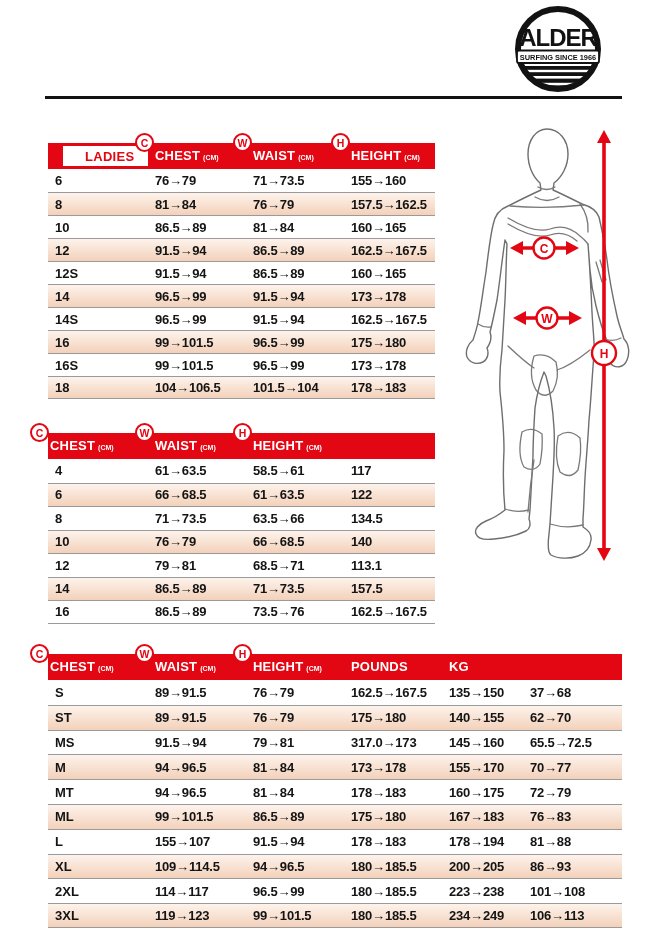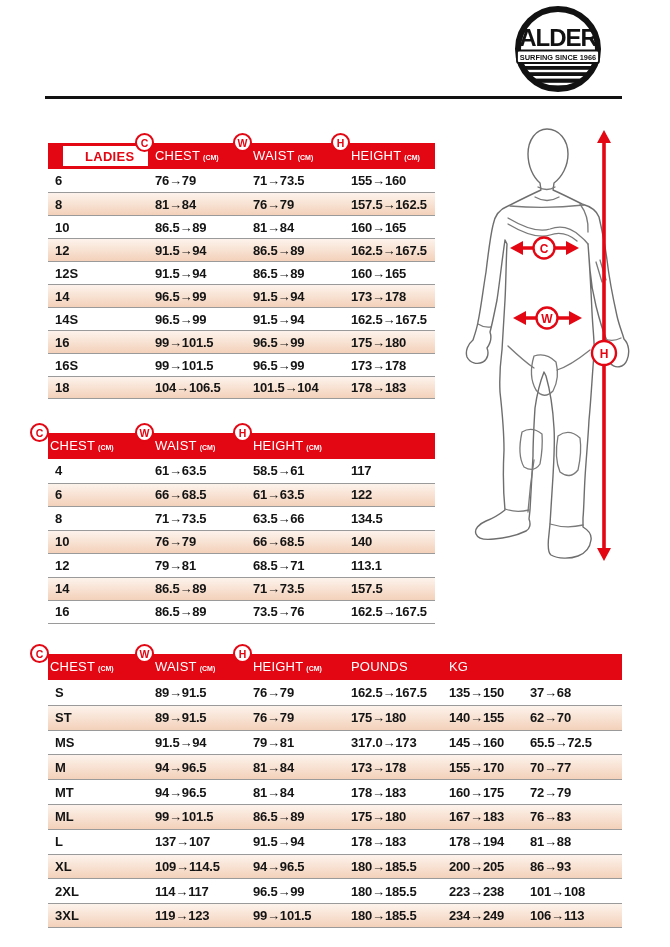--- a/index.html
+++ b/index.html
@@ -24,21 +24,21 @@
   .size-table[data-table-id="mens"] .grid { grid-template-columns:105px 98px 98px 98px 81px 94px; }
 
   .thead { position:relative; height:26px; background:#e30613; align-items:stretch; }
   .corner-cell { position:relative; }
   .title-box {
     position:absolute; left:15px; top:3px; bottom:3px; width:85px;
     background:#fff; color:#e30613; font-weight:bold; font-size:13px;
     display:flex; align-items:center; padding-left:22px; letter-spacing:.3px;
   }
   .hcell { position:relative; display:flex; align-items:baseline; padding:6px 0 0 2px; color:#fff; }
-  .hlabel { font-weight:normal; font-size:13px; letter-spacing:.2px; line-height:14px; }
+  .hlabel { font-weight:bold; font-size:13px; letter-spacing:.2px; line-height:14px; }
   .hunit  { font-weight:bold; font-size:7px; margin-left:3px; }
   .badge {
     position:absolute; left:-18px; top:-10px; width:19px; height:19px;
     background:#fff; border:2.5px solid #e30613; border-radius:50%;
     color:#e30613; font-weight:bold; font-size:10.5px;
     display:flex; align-items:center; justify-content:center; z-index:3;
   }
 
   .tbody { }
   .row { align-items:center; background:#fff; }
@@ -303,21 +303,21 @@
         <div class="row grid shaded">
           <div class="cell size-cell">ML</div>
           <div class="cell val-cell">99→101.5</div>
           <div class="cell val-cell">86.5→89</div>
           <div class="cell val-cell">175→180</div>
           <div class="cell val-cell">167→183</div>
           <div class="cell val-cell">76→83</div>
         </div>
         <div class="row grid">
           <div class="cell size-cell">L</div>
-          <div class="cell val-cell">137→107</div>
+          <div class="cell val-cell">155→107</div>
           <div class="cell val-cell">91.5→94</div>
           <div class="cell val-cell">178→183</div>
           <div class="cell val-cell">178→194</div>
           <div class="cell val-cell">81→88</div>
         </div>
         <div class="row grid shaded">
           <div class="cell size-cell">XL</div>
           <div class="cell val-cell">109→114.5</div>
           <div class="cell val-cell">94→96.5</div>
           <div class="cell val-cell">180→185.5</div>

